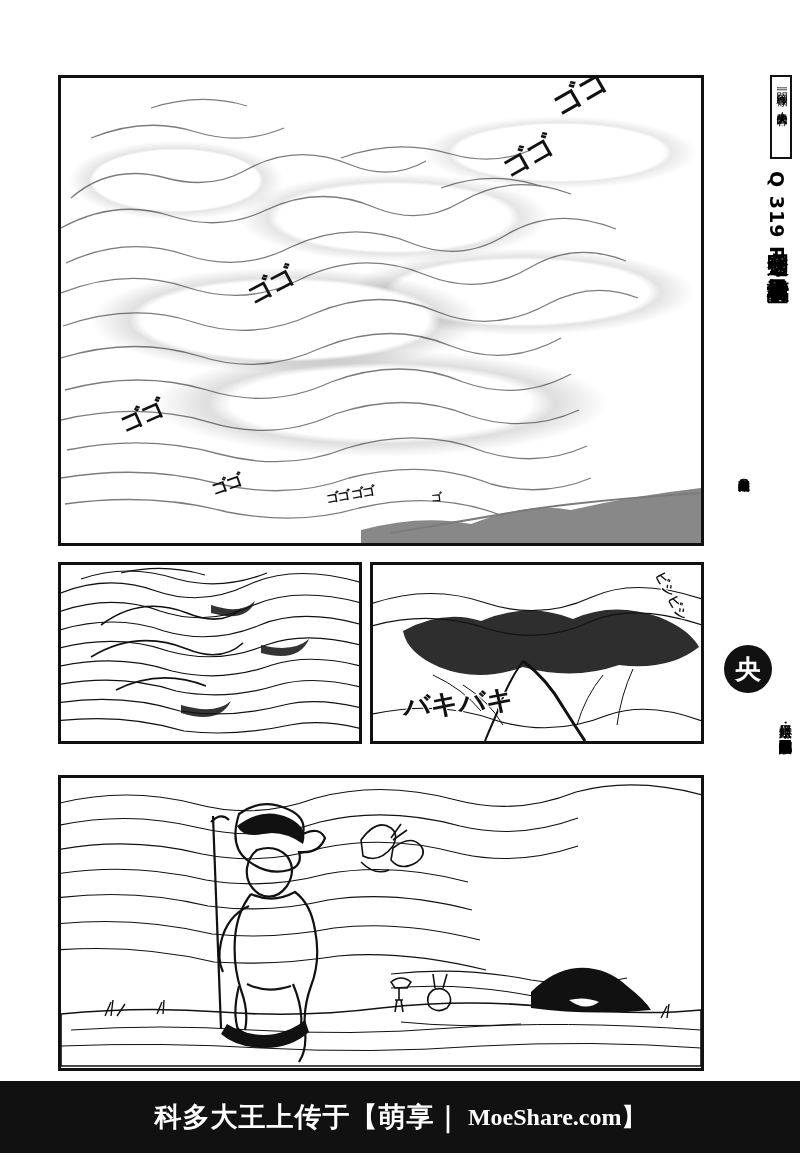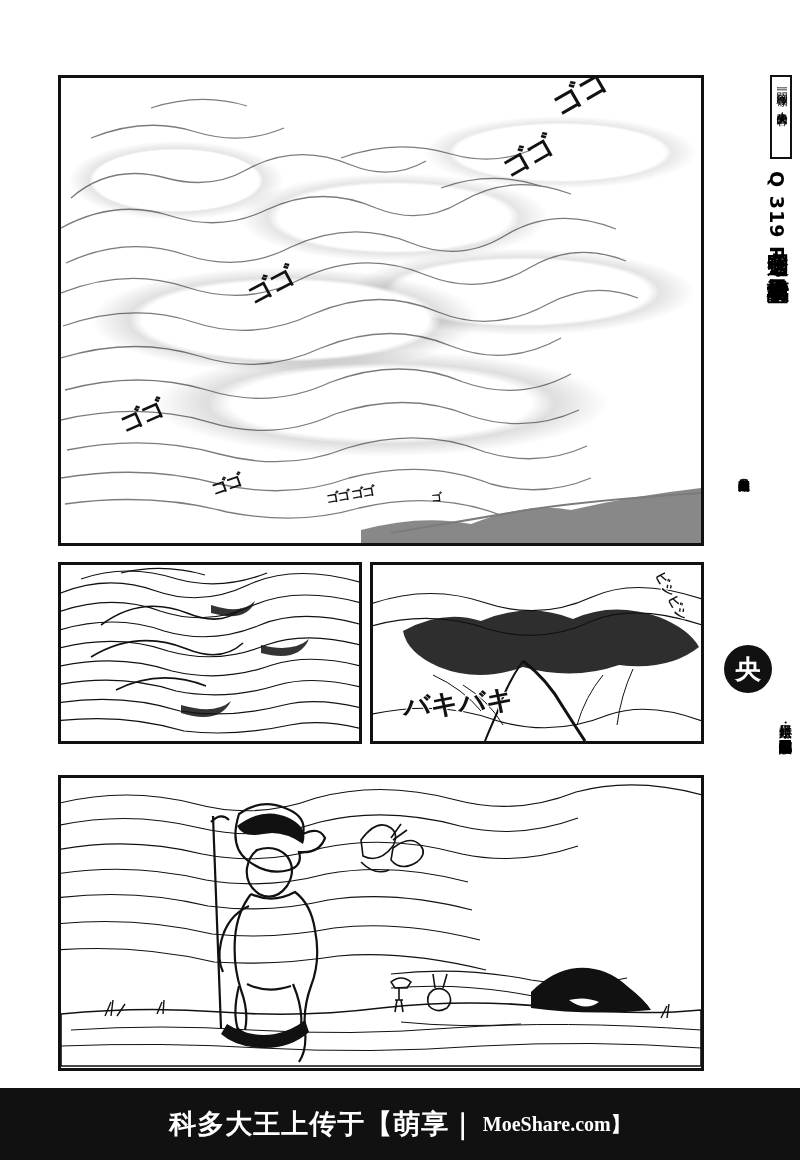--- a/index.html
+++ b/index.html
@@ -148,39 +148,39 @@
     top: 640px;
     height: 420px;
     font-size: 13px;
     letter-spacing: 0px;
   }
 
   
   #footer {
     position: absolute;
     left: 0;
-    bottom: 5px;
+    bottom: 12px;
     width: 800px;
     height: 72px;
     background: #111;
     display: flex;
     align-items: center;
     justify-content: center;
     gap: 6px;
   }
   #footer .cn {
     color: #fff;
     font-size: 27px;
     font-weight: 700;
     letter-spacing: 1px;
     font-family: "DejaVu Sans", sans-serif;
   }
   #footer .site {
     color: #fff;
-    font-size: 20px;
+    font-size: 24px;
     font-weight: 700;
     font-family: "Liberation Serif", serif;
   }
 </style>
 </head>
 <body>
 
 <div class="page">
 
   <div class="panel" id="panel-top">

